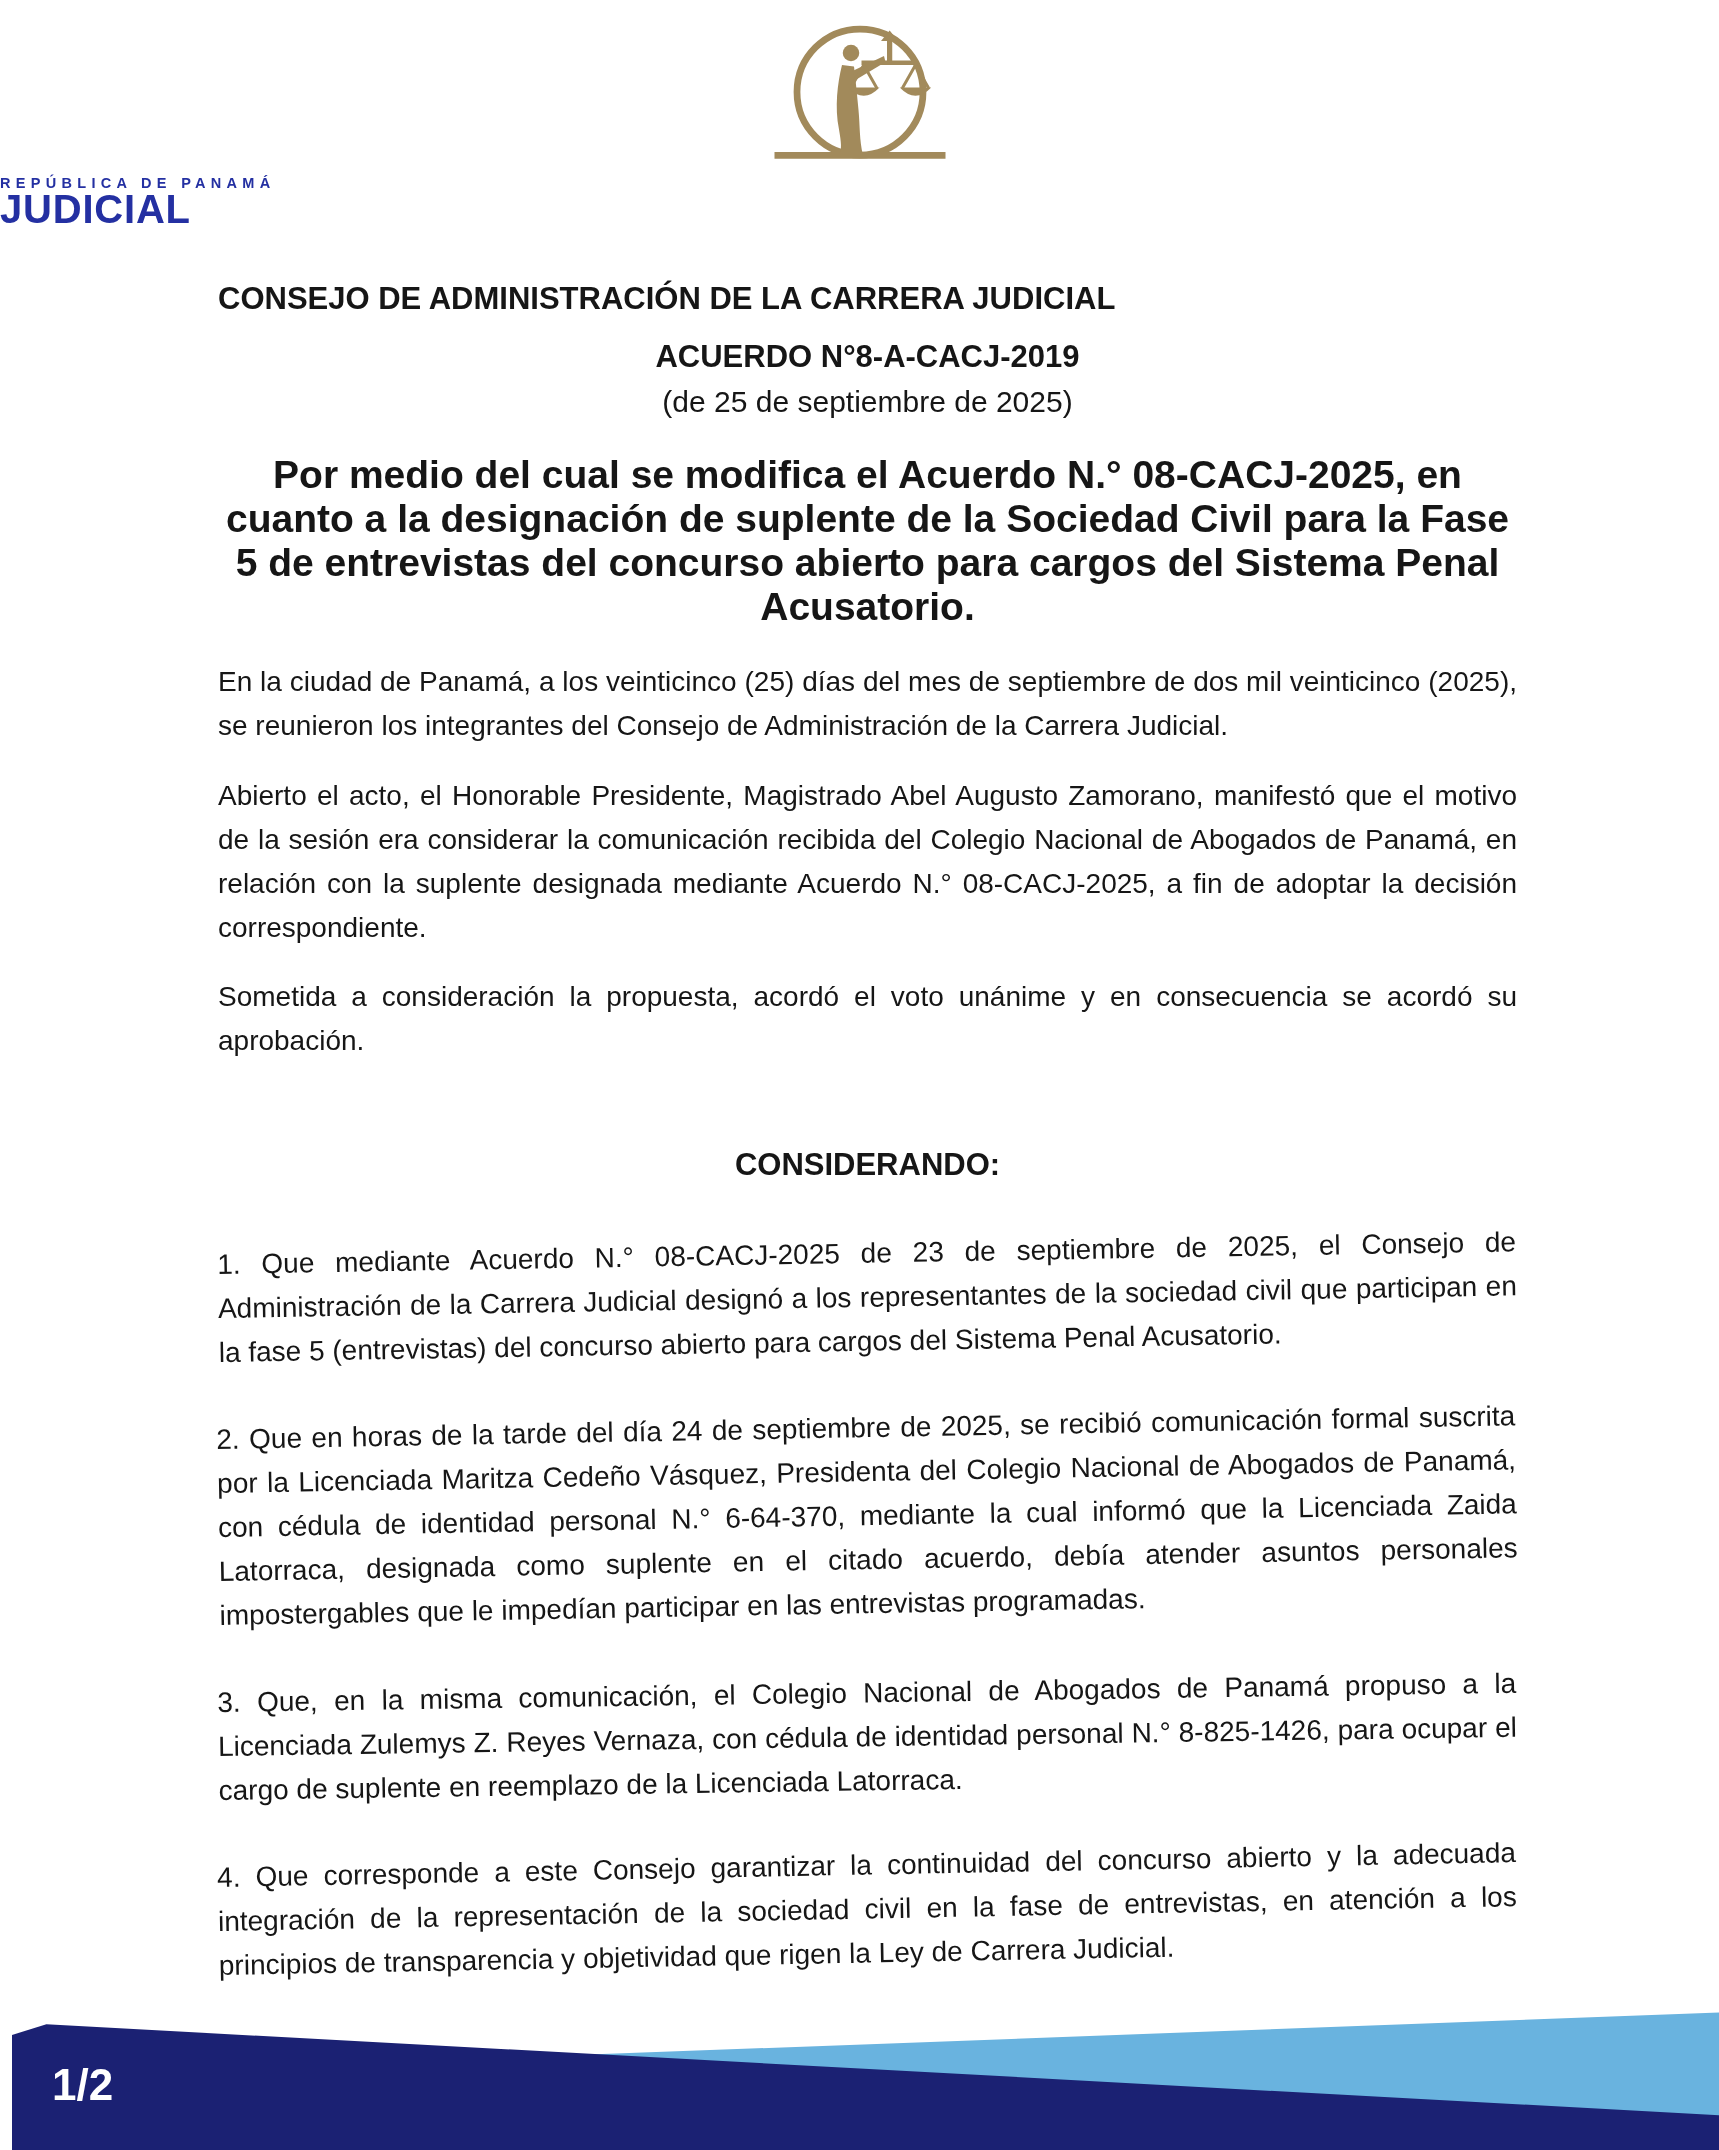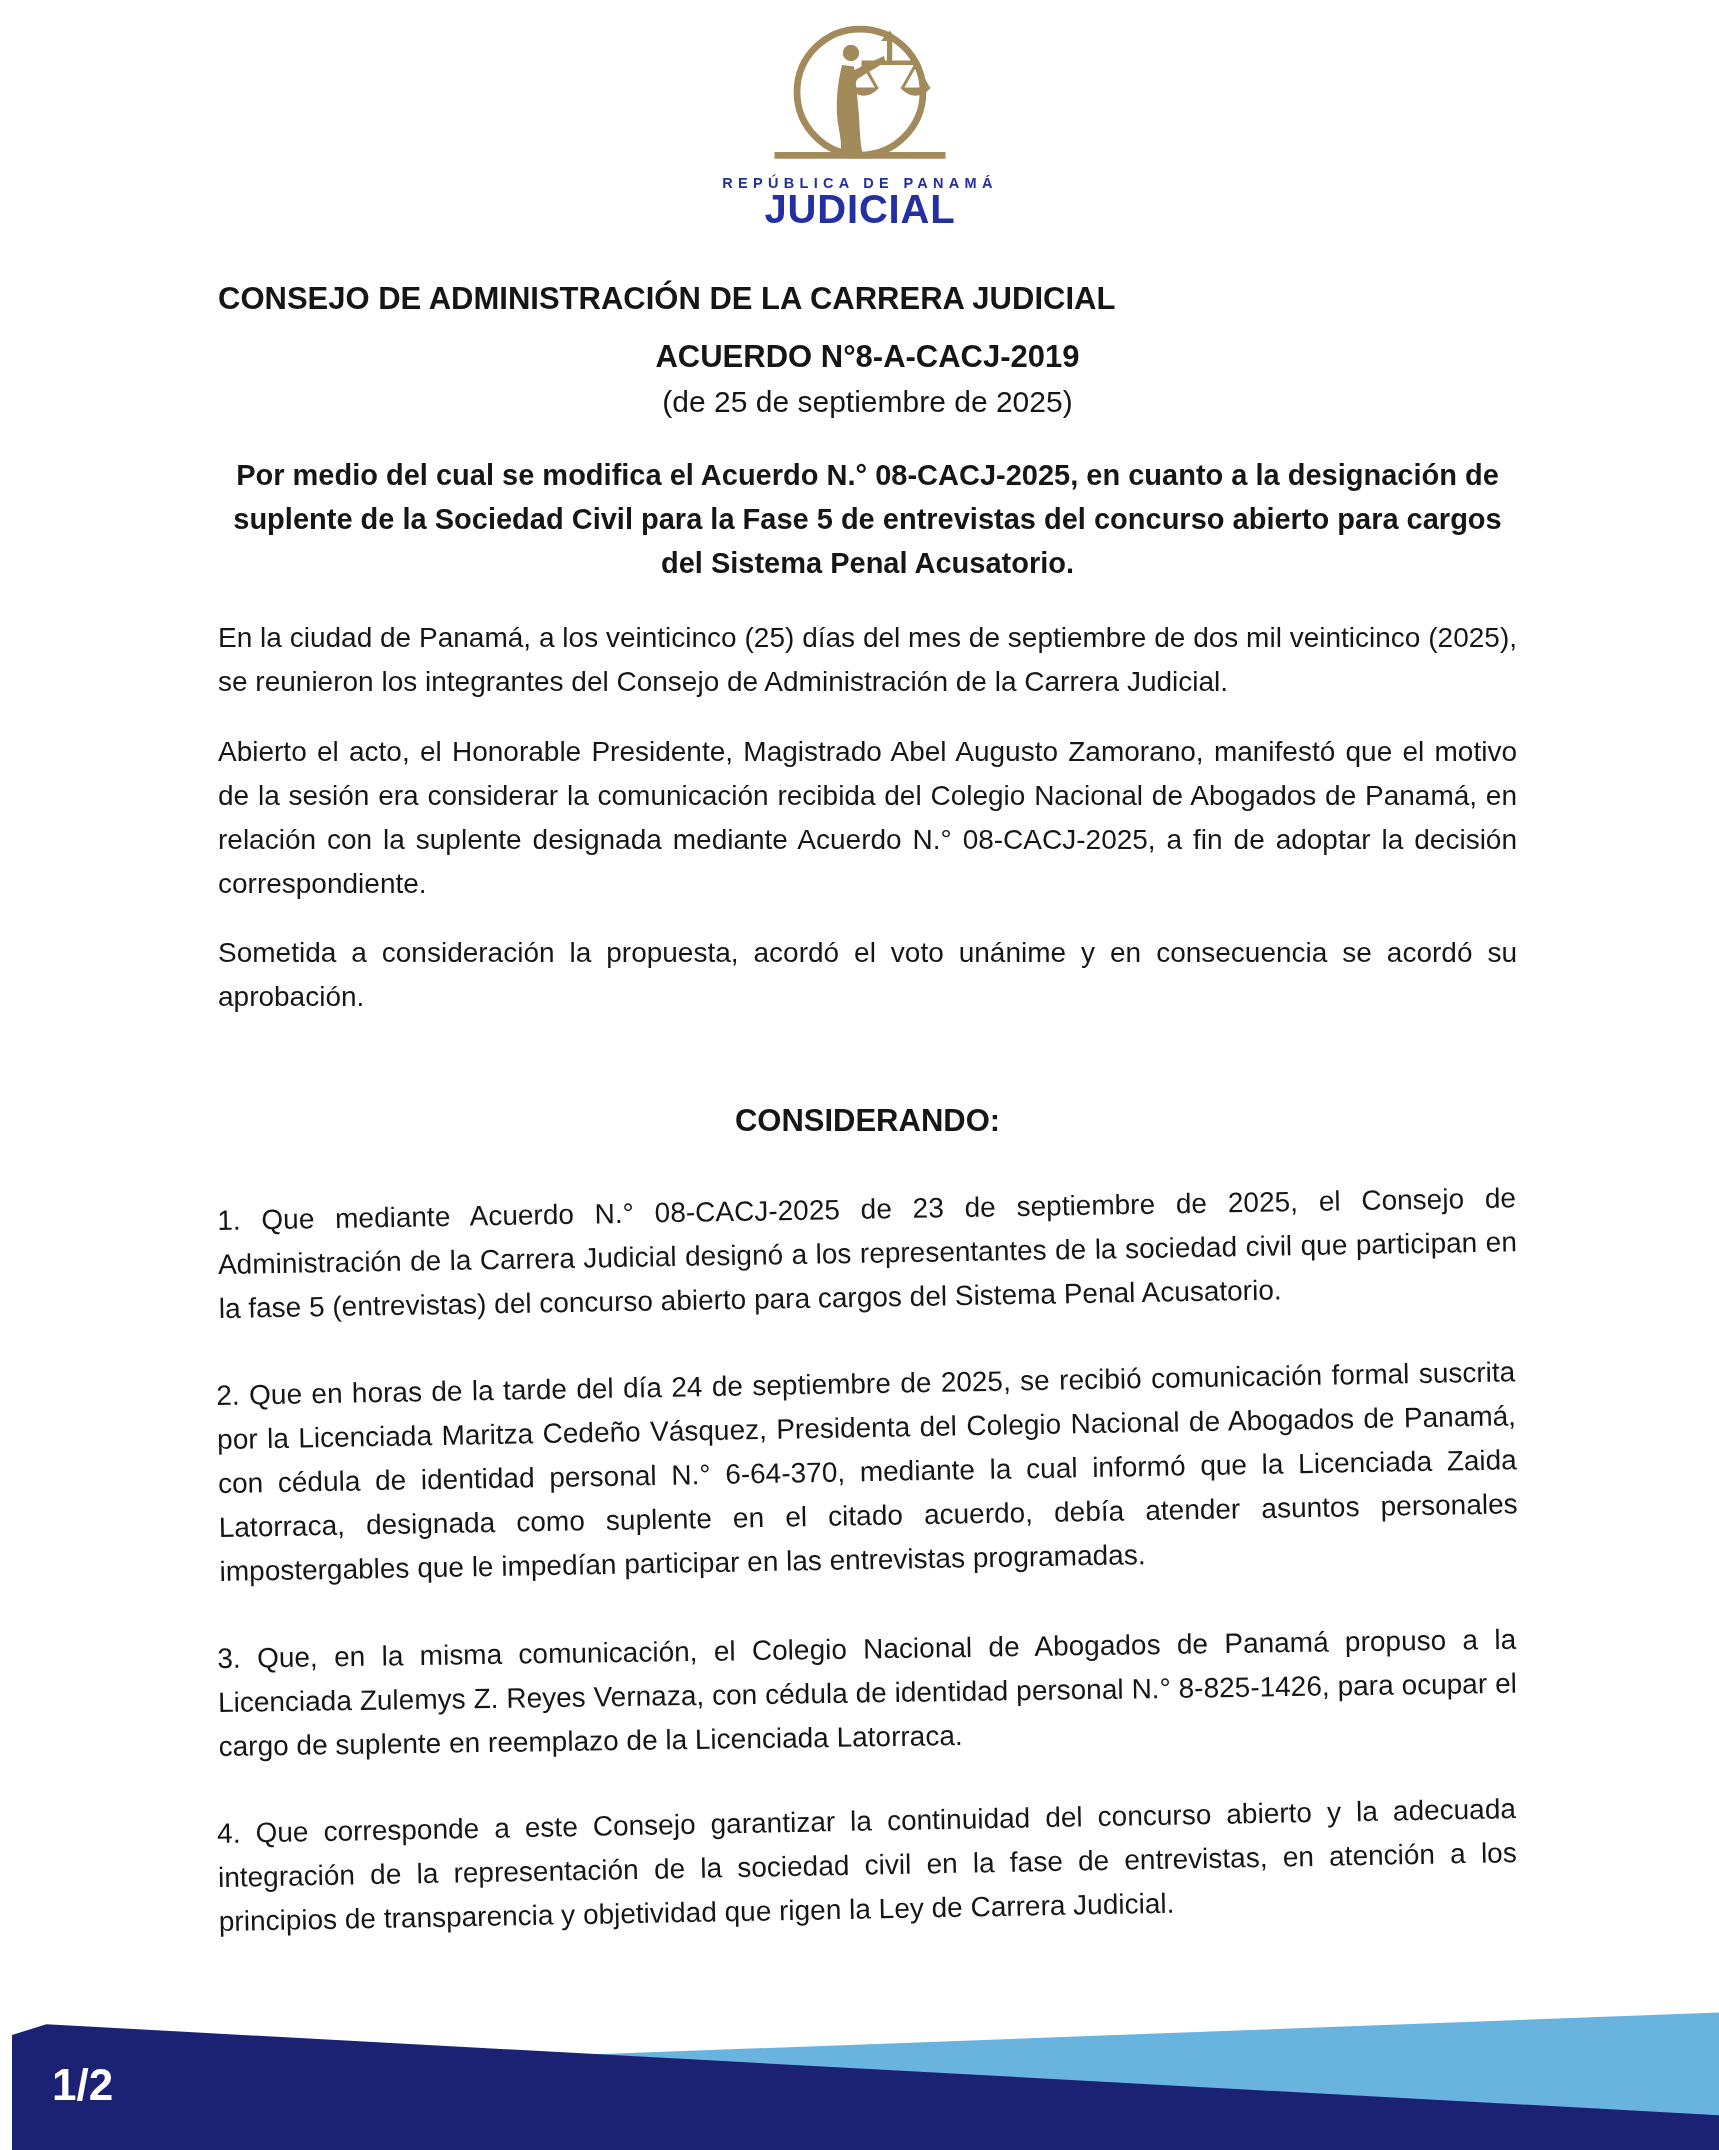--- a/index.html
+++ b/index.html
@@ -8,39 +8,39 @@
     width:1720px;
     height:2151px;
     background:#ffffff;
     overflow:hidden;
     font-family:"Liberation Sans","DejaVu Sans",sans-serif;
     color:#161616;
   }
   .content{padding:0 203px 0 218px;}
 
   
-  .logo-block{width:100%;padding-top:23px;text-align:center;}
+  .logo-block{width:100%;padding-top:23px;}
   .emblem{display:block;margin:0 auto;width:180px;height:150px;}
   .logo-country{
     font-size:14.5px;font-weight:bold;letter-spacing:5.3px;
     color:#2430A2;line-height:17px;margin-top:1.5px;
   }
   .logo-org{
     font-size:40px;font-weight:bold;letter-spacing:0.8px;
     color:#2430A2;line-height:34px;
   }
 
   
   .doc-council{margin:55px 0 0 0;font-size:31px;font-weight:bold;text-align:left;line-height:35px;}
   .doc-acuerdo{margin:23px 0 0 0;font-size:31px;font-weight:bold;text-align:center;line-height:35px;}
   .doc-date{margin:10.7px 0 0 0;font-size:30px;font-weight:normal;text-align:center;line-height:35px;}
 
   
   .subject{
-    margin:34px 0 0 0;font-size:29px;font-weight:bold;
+    margin:34px 0 0 0;font-size:39px;font-weight:bold;
     text-align:center;line-height:44px;
   }
   .para{font-size:28px;line-height:44px;text-align:justify;margin:0;}
   .p1{margin-top:31px;}
   .p2{margin-top:26px;}
   .p3{margin-top:24.5px;}
   .considerando{margin:84px 0 0 0;font-size:31px;font-weight:bold;text-align:center;line-height:35px;}
   .item{transform-origin:0 50%;}
   .i1{margin-top:61px;transform:rotate(-1.0deg);}
   .i2{margin-top:43px;transform:rotate(-1.05deg);}

